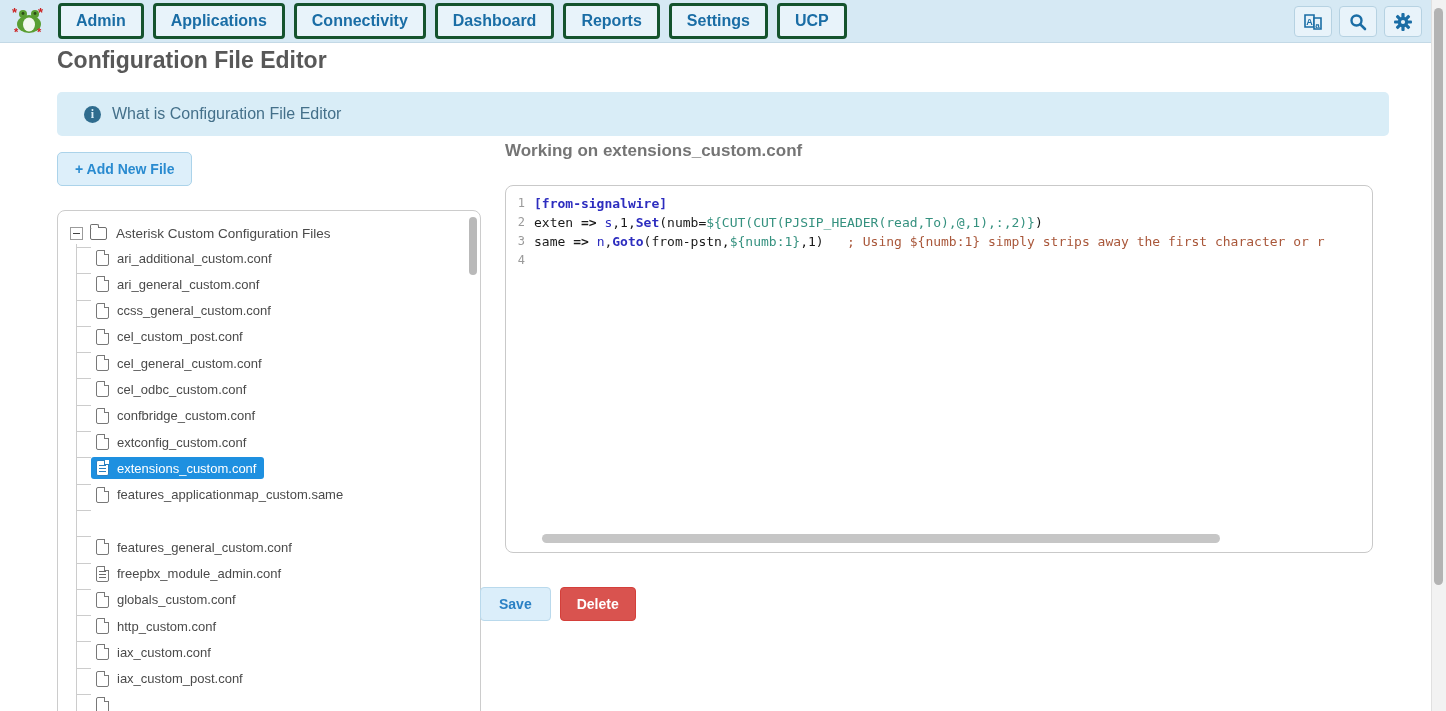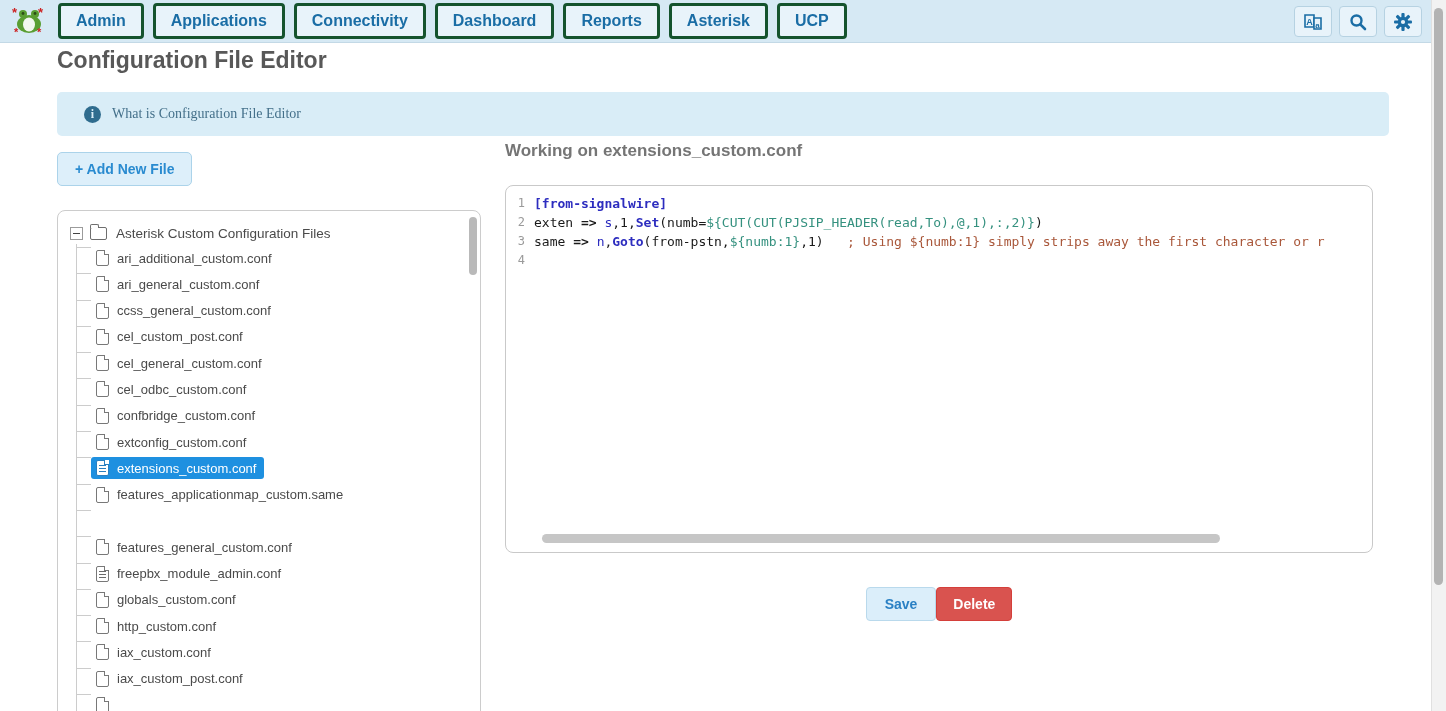--- a/index.html
+++ b/index.html
@@ -21,21 +21,21 @@
               border-radius:4px; display:flex; align-items:center; justify-content:center;
               cursor:pointer; }
 
   
   .page-title { position:absolute; left:57px; top:47px; font-size:23px; font-weight:bold; color:#585858; }
   .info-bar { position:absolute; left:57px; top:92px; width:1332px; height:44px;
               background:#d9edf7; border-radius:5px; display:flex; align-items:center; }
   .info-icon { width:17px; height:17px; border-radius:50%; background:#2f6c8e; color:#d9edf7;
                font-size:12px; font-weight:bold; display:flex; align-items:center; justify-content:center;
                margin:0 11px 0 27px; font-family:"Liberation Serif", serif; }
-  .info-text { font-size:14px; color:#44708a;font-family:Liberation Serif, serif; }
+  .info-text { font-size:16px; color:#44708a; }
 
   
   .add-file-btn { position:absolute; left:57px; top:152px; height:34px; padding:0 17px;
                   background:#ddeffa; border:1px solid #abd3ea; border-radius:5px;
                   font-size:14px; font-weight:bold; color:#2a8bd0; cursor:pointer;
                   font-family:"Liberation Sans", sans-serif; }
   .tree-panel { position:absolute; left:57px; top:210px; width:424px; height:520px;
                 background:#fff; border:1px solid #ccc; border-radius:8px; overflow:hidden;
                 padding:8px 0 0 12px; }
   .tree-vscroll-track { position:absolute; right:3px; top:4px; width:9px; height:510px; }
@@ -77,22 +77,22 @@
   .editor { position:absolute; left:505px; top:185px; width:868px; height:368px;
             border:1px solid #c9c9c9; border-radius:8px; background:#fff; overflow:hidden; }
   .code-lines { position:absolute; left:0; top:8px; right:4px; bottom:22px; overflow:hidden; }
   .code-line { display:flex; line-height:19px; font-family:"DejaVu Sans Mono","Liberation Mono",monospace;
                font-size:13px; white-space:pre; }
   .line-num { width:28px; flex:none; text-align:right; padding-right:9px; color:#9a9a9a; font-size:12px; }
   .line-content { white-space:pre; overflow:hidden; }
   .editor-hscroll { position:absolute; left:36px; bottom:9px; width:678px; height:9px;
                     background:#c6c6c6; border-radius:5px; cursor:grab; }
 
-  .action-buttons { position:absolute; left:505px; top:587px; width:868px; display:flex;
-                    justify-content:center; }
+  .action-buttons { position:absolute; left:480px; top:587px; width:868px; display:flex;
+                    justify-content:flex-start; gap:9px; }
   .save-btn { height:34px; padding:0 18px; background:#dbeefa; border:1px solid #b9d9ec;
               border-radius:4px; font-size:14px; font-weight:bold; color:#2a80c4; cursor:pointer;
               font-family:"Liberation Sans", sans-serif; }
   .delete-btn { height:34px; padding:0 16px; background:#d9534f; border:1px solid #d43f3a;
                 border-radius:4px; font-size:14px; font-weight:bold; color:#fff; cursor:pointer;
                 font-family:"Liberation Sans", sans-serif; }
 
   
   .win-scroll-track { position:absolute; right:0; top:0; width:15px; height:711px;
                       background:#f2f2f2; border-left:1px solid #e0e0e0; }
@@ -116,21 +116,21 @@
       <ellipse cx="17" cy="19.5" rx="6" ry="7" fill="#f2f7ee"></ellipse>
       <text x="2" y="31" font-size="11" font-weight="bold" fill="#cc2222" font-family="Liberation Sans, sans-serif">*</text>
       <text x="25" y="31" font-size="11" font-weight="bold" fill="#cc2222" font-family="Liberation Sans, sans-serif">*</text>
     </svg>
     <div class="nav-items">
         <button class="nav-btn">Admin</button>
         <button class="nav-btn">Applications</button>
         <button class="nav-btn">Connectivity</button>
         <button class="nav-btn">Dashboard</button>
         <button class="nav-btn">Reports</button>
-        <button class="nav-btn">Asterisk</button>
+        <button class="nav-btn">Settings</button>
         <button class="nav-btn">UCP</button>
       </div>
     <div class="nav-right">
       <div class="icon-btn">
         <svg width="20" height="18" viewBox="0 0 20 18">
           <path d="M2 2 h9 v12 h-9 z" fill="#e8f3fa" stroke="#1a6da5" stroke-width="1.6"></path>
           <path d="M11 5 h7 v11 h-7 z" fill="#e8f3fa" stroke="#1a6da5" stroke-width="1.6"></path>
           <text x="3.2" y="11.5" font-size="9" font-weight="bold" fill="#1a6da5" font-family="Liberation Sans, sans-serif">A</text>
           <text x="12.2" y="14.5" font-size="8" font-weight="bold" fill="#1a6da5" font-family="Liberation Sans, sans-serif">a</text>
         </svg>

